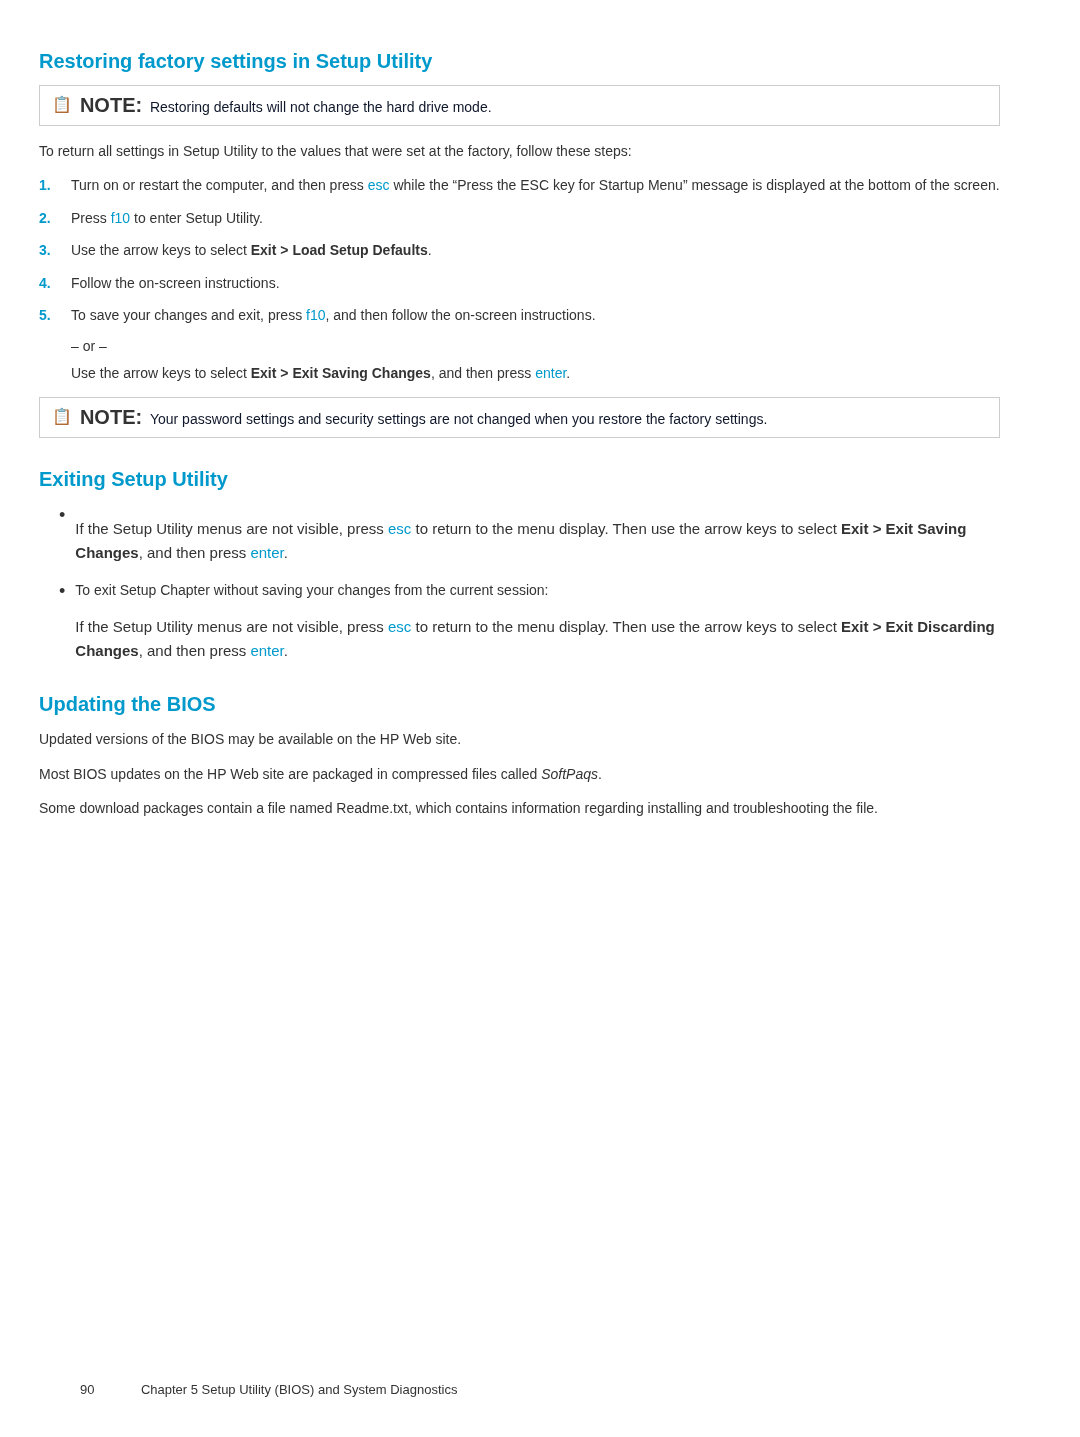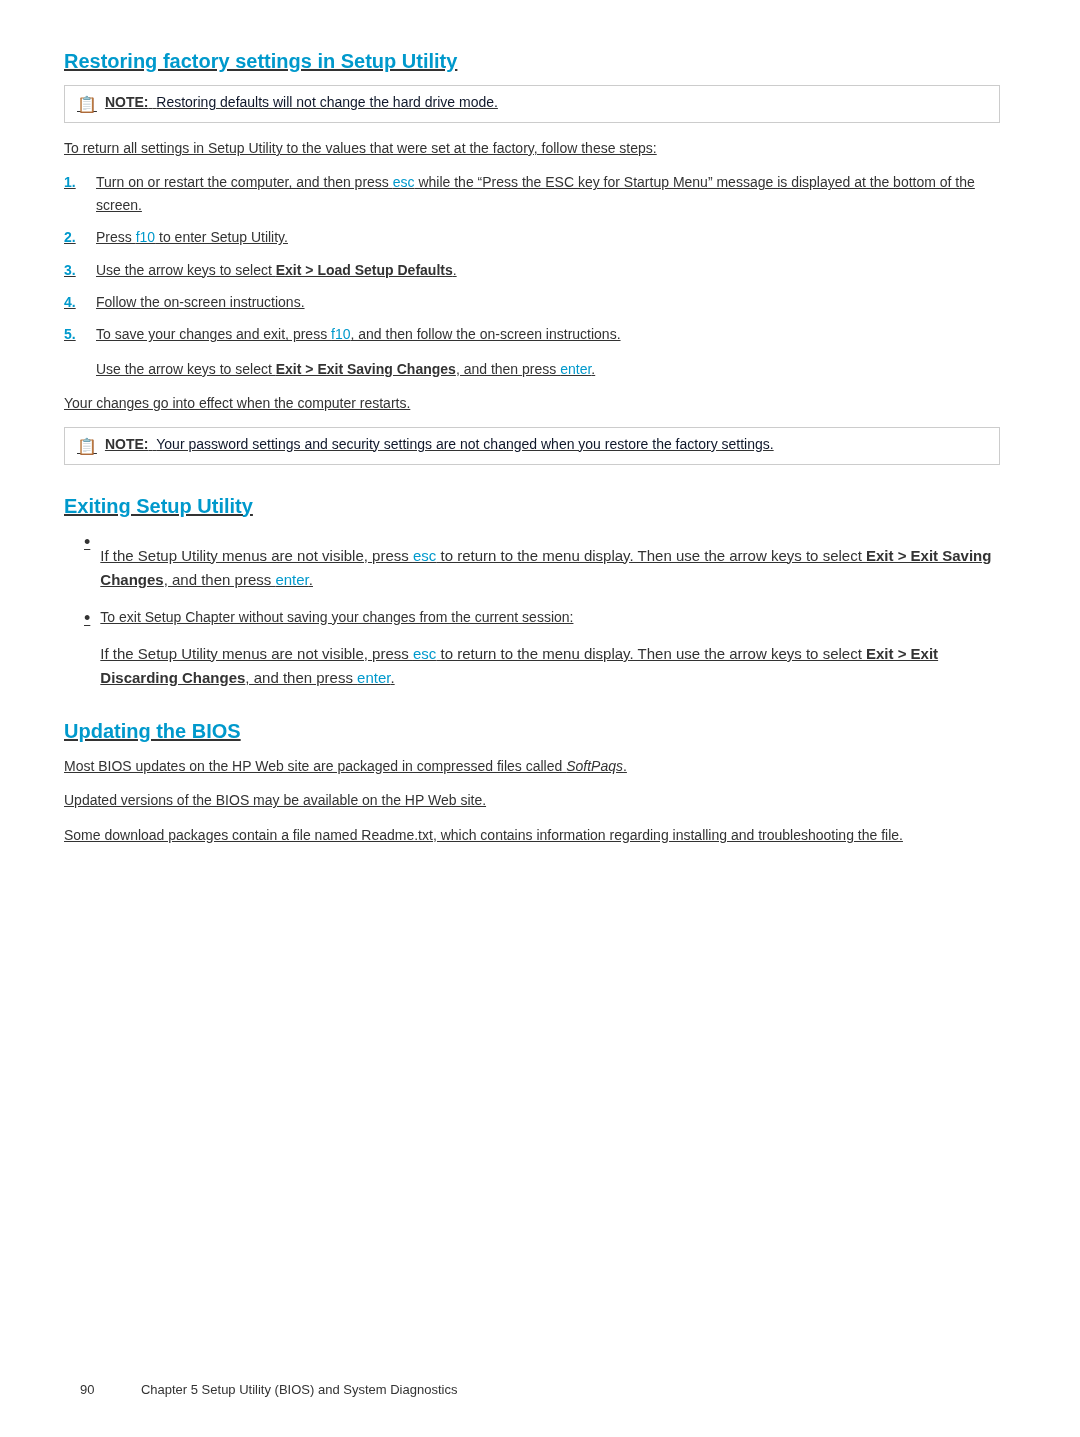--- a/index.html
+++ b/index.html
@@ -11,23 +11,22 @@
     body {
       background: #ffffff;
       font-family: Arial, Helvetica, sans-serif;
       font-size: 14px;
       color: #333333;
       width: 1080px;
       min-height: 1437px;
     }
 
     .page {
-      padding: 50px 80px 80px 64px;
+      padding: 50px 80px 80px 39px;
       max-width: 1080px;
-      text-decoration: underline;
     }
 
     .section-heading {
       color: #0099cc;
       font-size: 20px;
       font-weight: bold;
       margin-bottom: 12px;
     }
 
     .note-box {
@@ -43,21 +42,21 @@
     .note-icon {
       font-size: 16px;
       color: #555555;
       flex-shrink: 0;
       margin-top: 1px;
     }
 
     .note-label {
       font-weight: bold;
       color: #333333;
-      font-size: 14px;
+      font-size: 20px;
     }
 
     .note-text {
       font-size: 14px;
       color: #0f172a;
     }
 
     .body-text {
       margin-bottom: 12px;
       line-height: 1.6;
@@ -186,26 +185,26 @@
       <li>
         <span class="list-number">5.</span>
         <span>
           To save your changes and exit, press <a class="key-link">f10</a>, and then follow the on-screen instructions.
         </span>
       </li>
 
     </ol>
 
     <div class="indent-block">
+      <p class="or-line">– or –</p>
       <p class="body-text">
         Use the arrow keys to select <strong>Exit &gt; Exit Saving Changes</strong>, and then press <a class="key-link">enter</a>.
       </p>
     </div>
 
-    <p class="body-text">Your changes go into effect when the computer restarts.</p>
 
     <div class="note-box">
       <span class="note-icon">📋</span>
       <div>
         <span class="note-label">NOTE:</span>
         <span class="note-text">&nbsp;<span>Your password settings and security settings are not changed when you restore the factory settings.</span></span>
       </div>
     </div>
   </div>
 
@@ -232,25 +231,25 @@
           </p>
         </div>
       </li>
 
     </ul>
   </div>
 
   <div class="section-container">
     <h2 class="section-heading">Updating the BIOS</h2>
 
+    <p class="body-text">Updated versions of the BIOS may be available on the HP Web site.</p>
+
     <p class="body-text">
       Most BIOS updates on the HP Web site are packaged in compressed files called <em>SoftPaqs</em>.
     </p>
-
-    <p class="body-text">Updated versions of the BIOS may be available on the HP Web site.</p>
 
     <p class="body-text">Some download packages contain a file named Readme.txt, which contains information regarding installing and troubleshooting the file.</p>
   </div>
 
   <div style="position: absolute; bottom: 40px; left: 80px; right: 80px; display: flex; align-items: flex-start; gap: 16px;">
     <span style="font-size: 13px; color: #333;">90</span>
     <span style="font-size: 13px; color: #333;">&nbsp;&nbsp;&nbsp;&nbsp;</span>
     <span style="font-size: 13px; color: #333;">Chapter 5   Setup Utility (BIOS) and System Diagnostics</span>
   </div>
 

